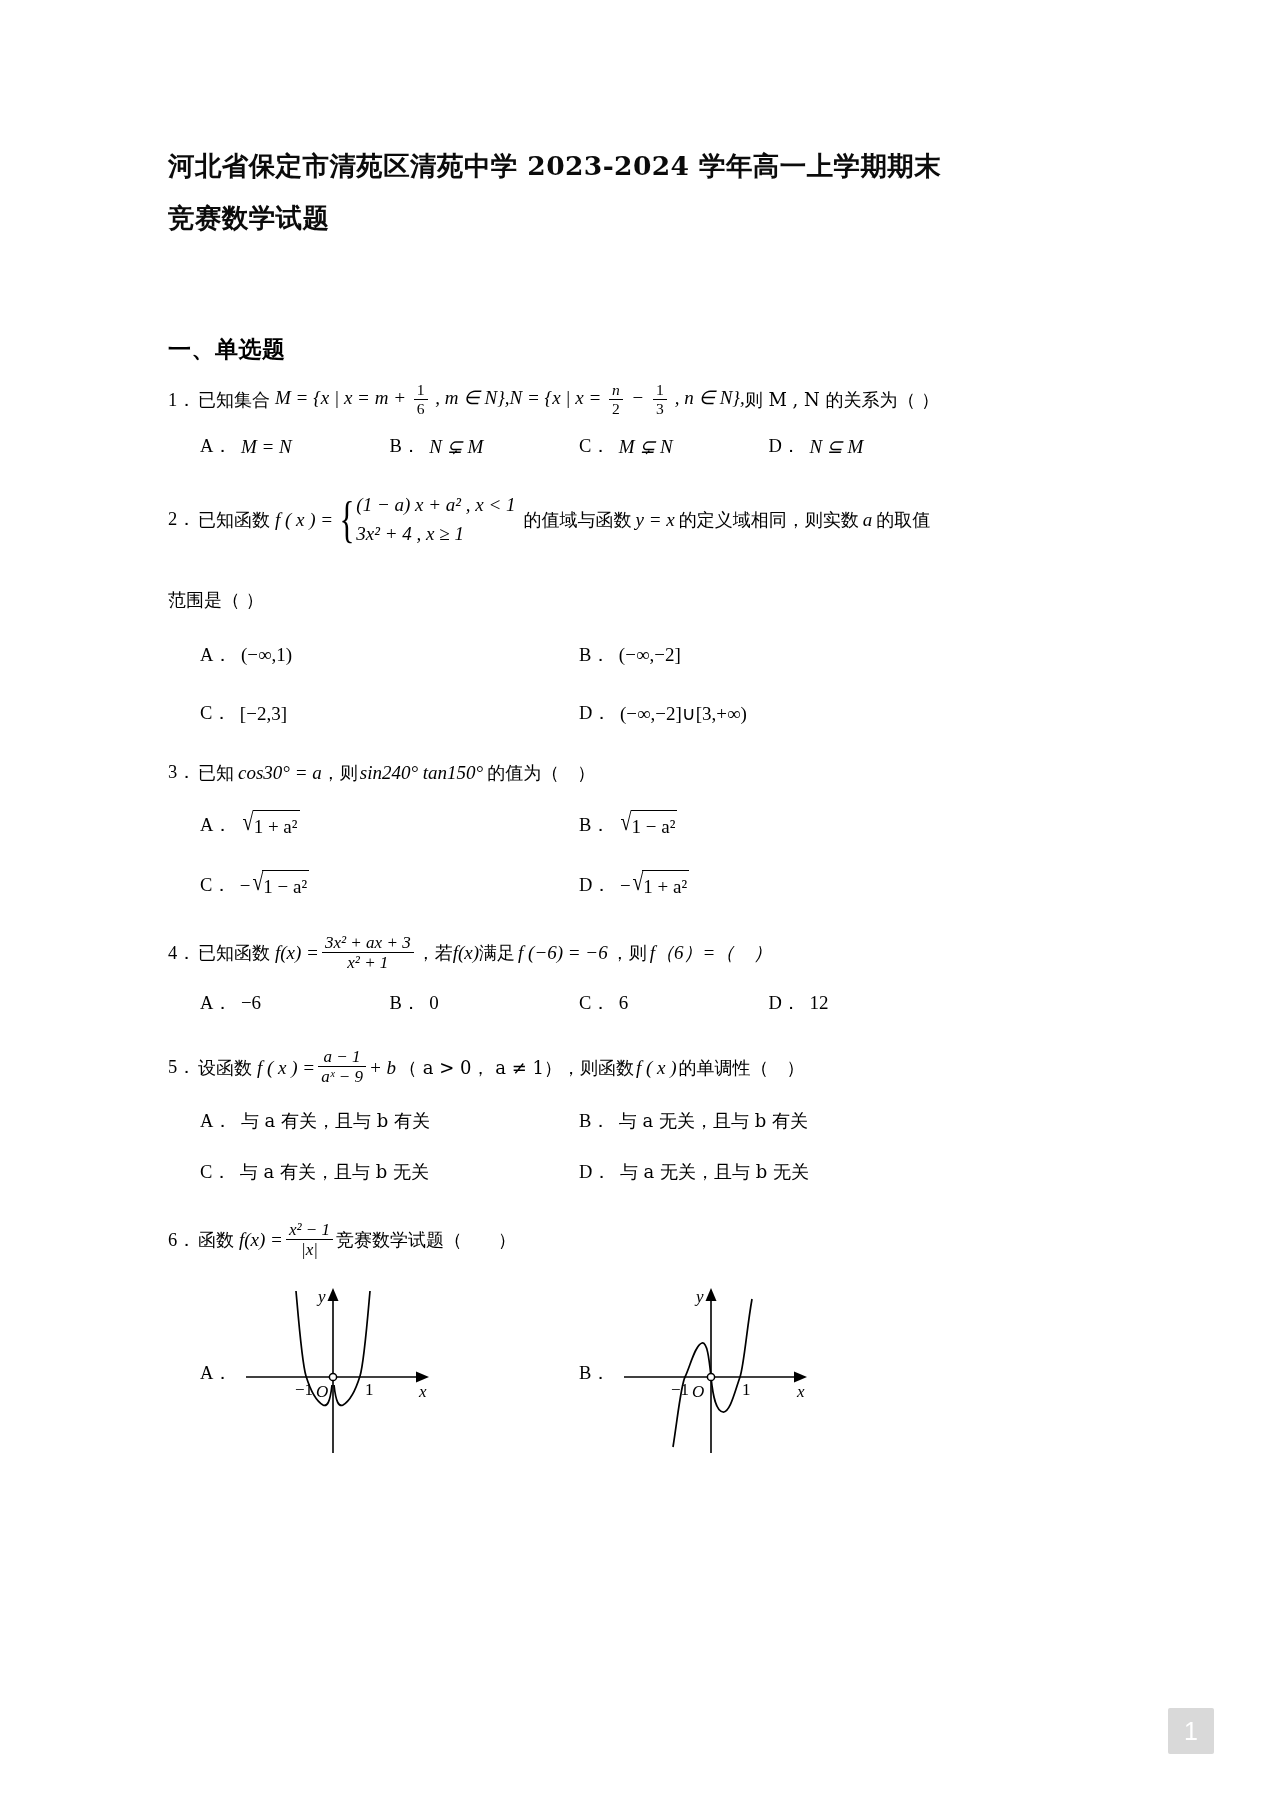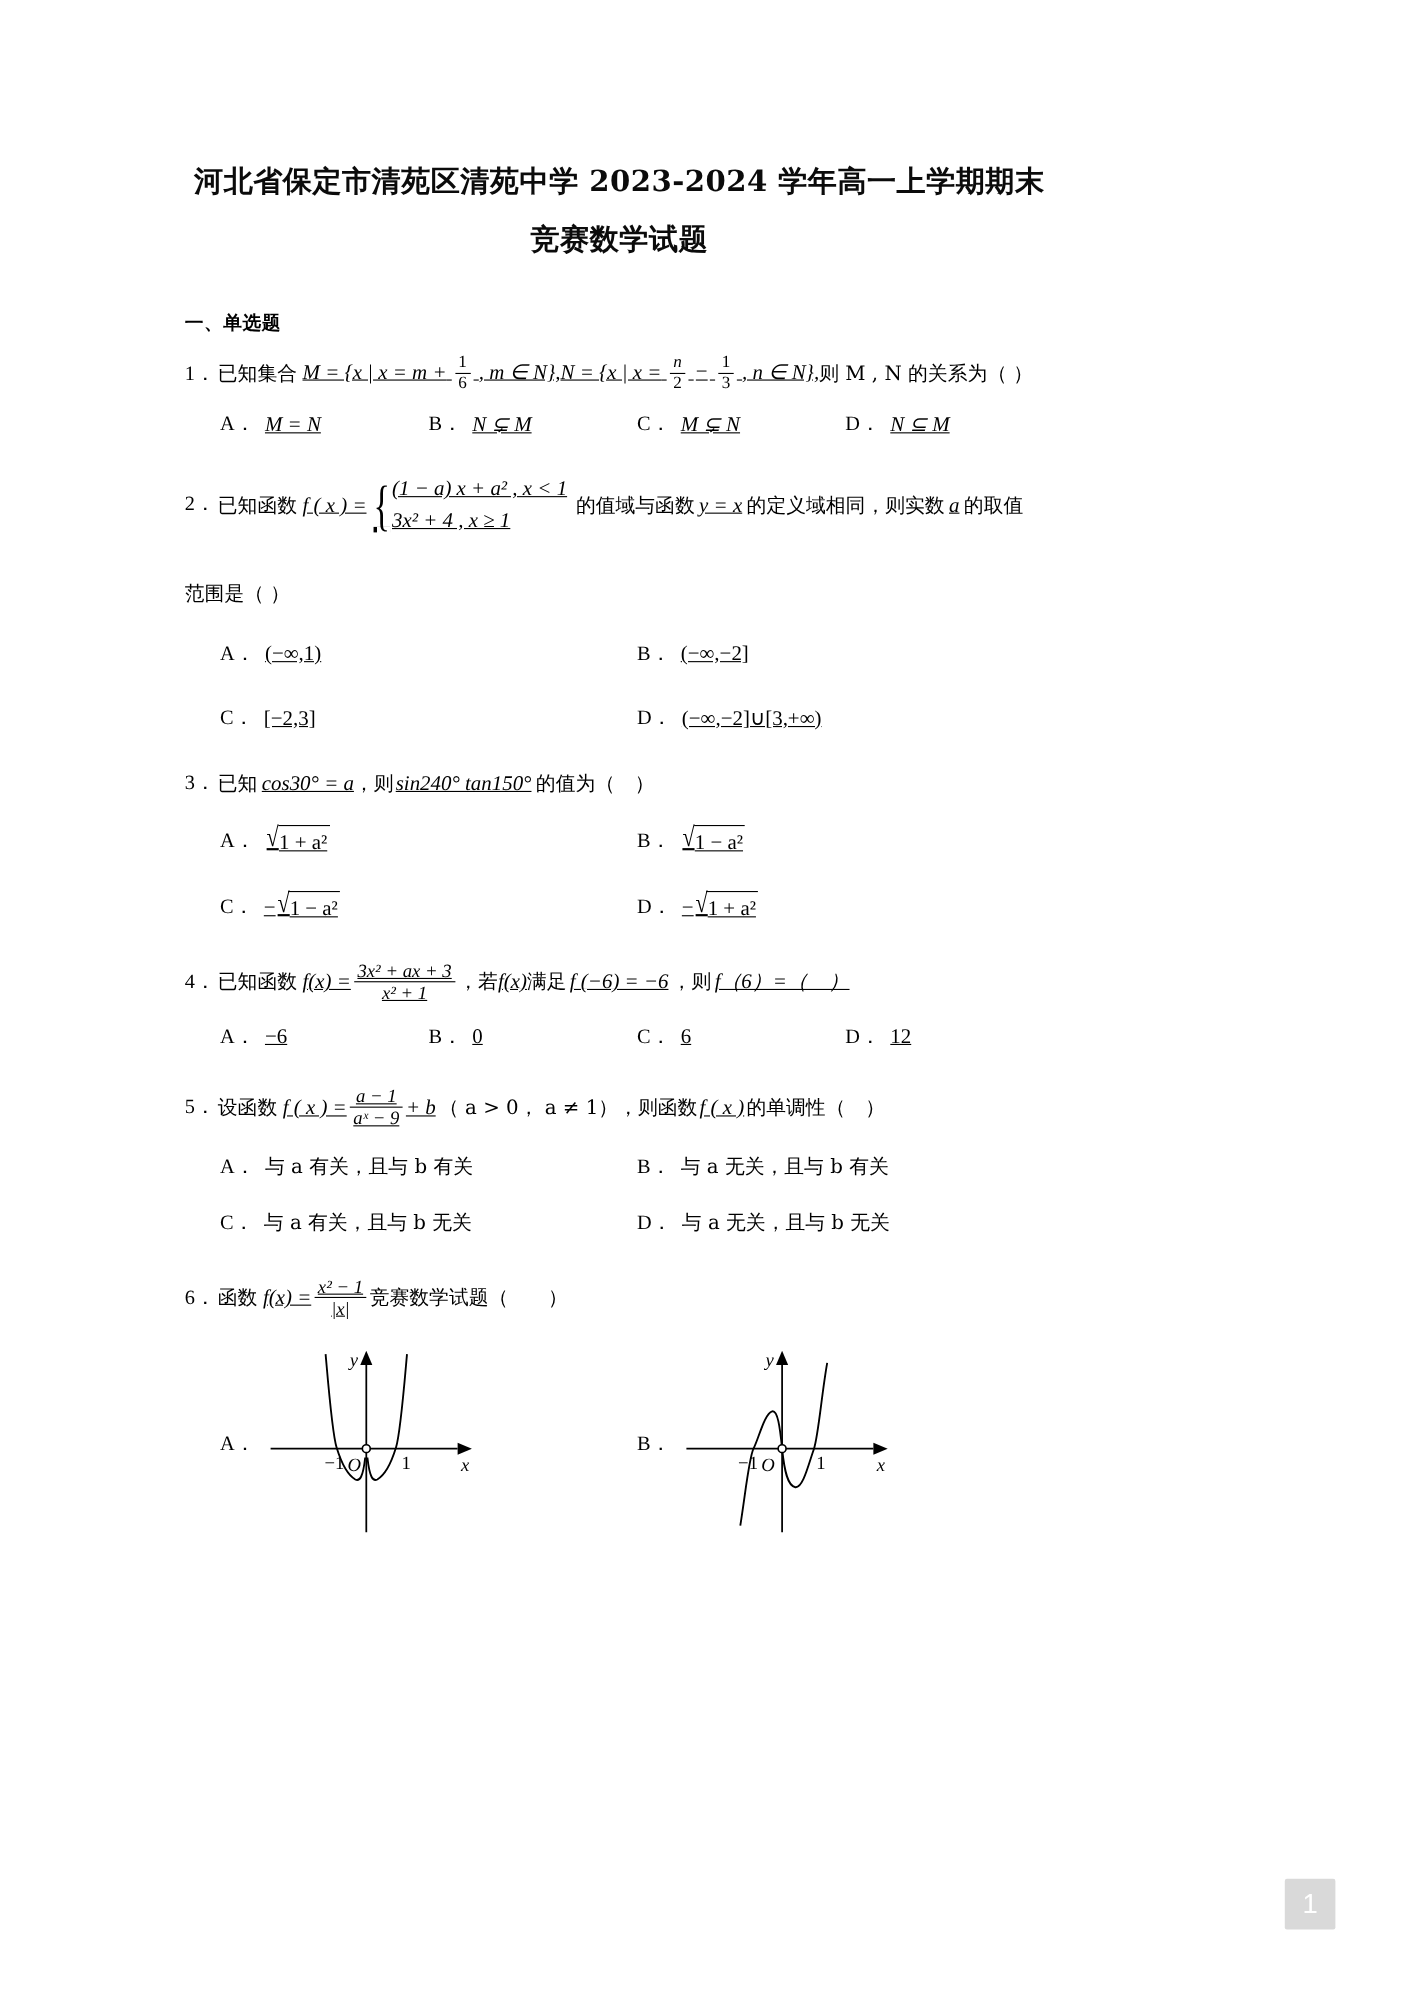--- a/index.html
+++ b/index.html
@@ -24,37 +24,37 @@
   }
   .content {
     position: absolute;
     left: 168px;
     top: 0;
     width: 790px;
   }
 
   
   .doc-title {
-    text-align: center;
+    text-align: left;
     font-family: "DejaVu Serif", "Liberation Serif", serif;
     font-weight: bold;
     font-size: 26.5px;
     line-height: 52px;
     letter-spacing: 0.4px;
     margin-top: 140px;
     color: #0b0b0b;
   }
   .doc-title .line2 { display: block; }
 
   
   .section-heading {
     font-family: Liberation Sans, sans-serif;
     font-weight: bold;
-    font-size: 17px;
-    margin-top: 38px;
+    font-size: 23px;
+    margin-top: 90px;
     margin-bottom: 6px;
     letter-spacing: 0.5px;
   }
 
   
   .q {
     font-size: 18.5px;
     line-height: 1.55;
     margin-top: 17px;
     position: relative;
@@ -67,21 +67,21 @@
   }
   .q-num {
     min-width: 30px;
     display: inline-block;
     font-size: 18.5px;
   }
   .cjk { font-family: "DejaVu Serif", "Liberation Serif", serif; font-size: 18px; }
   .mi { font-style: italic; font-family: "Liberation Serif", serif; }
   .mn { font-style: normal; font-family: "Liberation Serif", serif; }
   .mo { font-style: normal; padding: 0 2px; }
-  .math { font-family: "Liberation Serif", serif; font-size: 19px; white-space: nowrap; text-decoration: underline; }
+  .math { font-family: "Liberation Serif", serif; font-size: 19px; white-space: nowrap; }
 
   
   .frac {
     display: inline-flex;
     flex-direction: column;
     vertical-align: middle;
     text-align: center;
     font-size: 0.92em;
     margin: 0 3px;
     position: relative;

